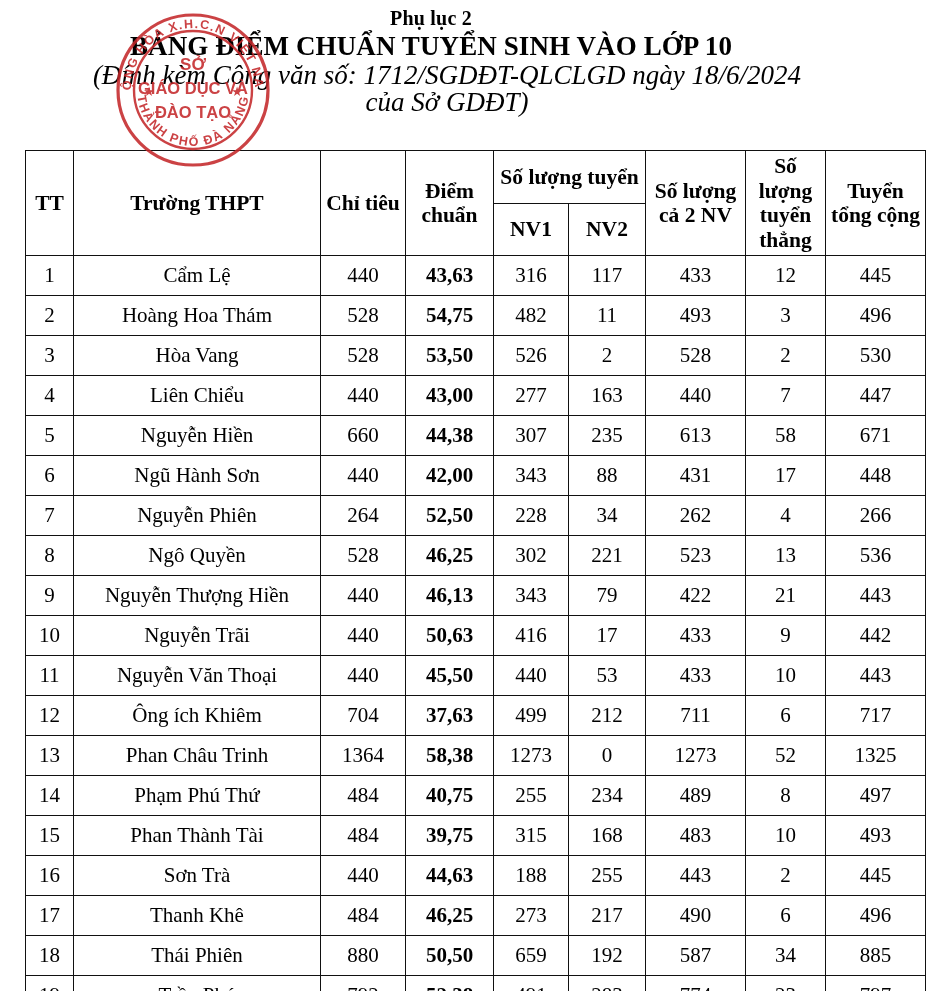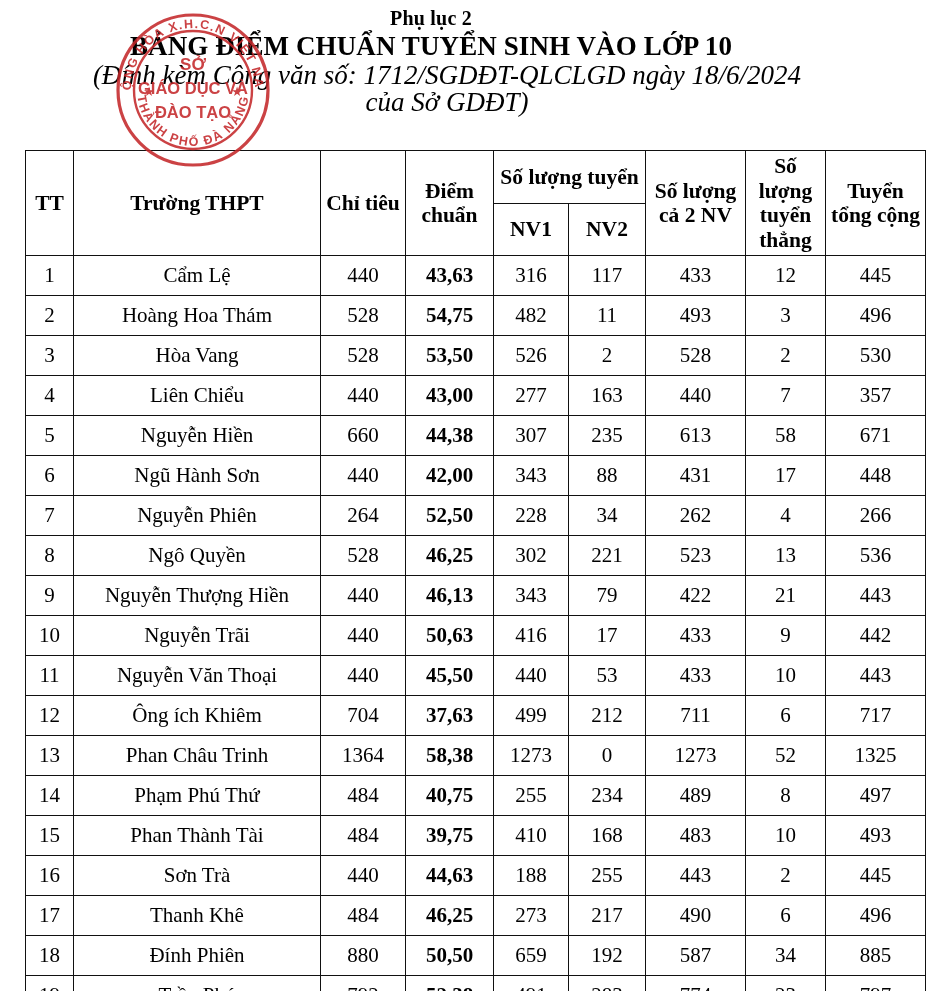--- a/index.html
+++ b/index.html
@@ -197,21 +197,21 @@
         </tr>
         <tr>
           <td class="tt-cell">4</td>
           <td class="name-cell">Liên Chiểu</td>
           <td>440</td>
           <td class="score-cell">43,00</td>
           <td>277</td>
           <td>163</td>
           <td>440</td>
           <td>7</td>
-          <td>357</td>
+          <td>447</td>
         </tr>
         <tr>
           <td class="tt-cell">5</td>
           <td class="name-cell">Nguyễn Hiền</td>
           <td>660</td>
           <td class="score-cell">44,38</td>
           <td>307</td>
           <td>235</td>
           <td>613</td>
           <td>58</td>
@@ -314,21 +314,21 @@
           <td>234</td>
           <td>489</td>
           <td>8</td>
           <td>497</td>
         </tr>
         <tr>
           <td class="tt-cell">15</td>
           <td class="name-cell">Phan Thành Tài</td>
           <td>484</td>
           <td class="score-cell">39,75</td>
-          <td>410</td>
+          <td>315</td>
           <td>168</td>
           <td>483</td>
           <td>10</td>
           <td>493</td>
         </tr>
         <tr>
           <td class="tt-cell">16</td>
           <td class="name-cell">Sơn Trà</td>
           <td>440</td>
           <td class="score-cell">44,63</td>
@@ -344,21 +344,21 @@
           <td>484</td>
           <td class="score-cell">46,25</td>
           <td>273</td>
           <td>217</td>
           <td>490</td>
           <td>6</td>
           <td>496</td>
         </tr>
         <tr>
           <td class="tt-cell">18</td>
-          <td class="name-cell">Đính Phiên</td>
+          <td class="name-cell">Thái Phiên</td>
           <td>880</td>
           <td class="score-cell">50,50</td>
           <td>659</td>
           <td>192</td>
           <td>587</td>
           <td>34</td>
           <td>885</td>
         </tr>
         <tr>
           <td class="tt-cell">19</td>

